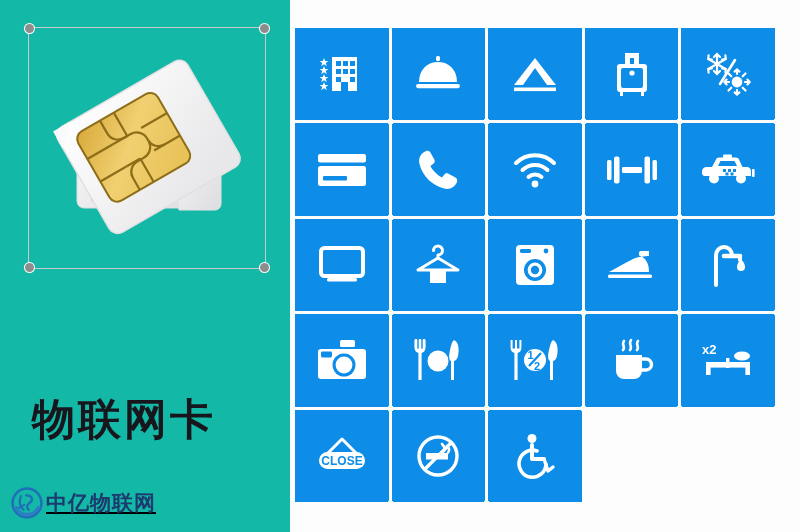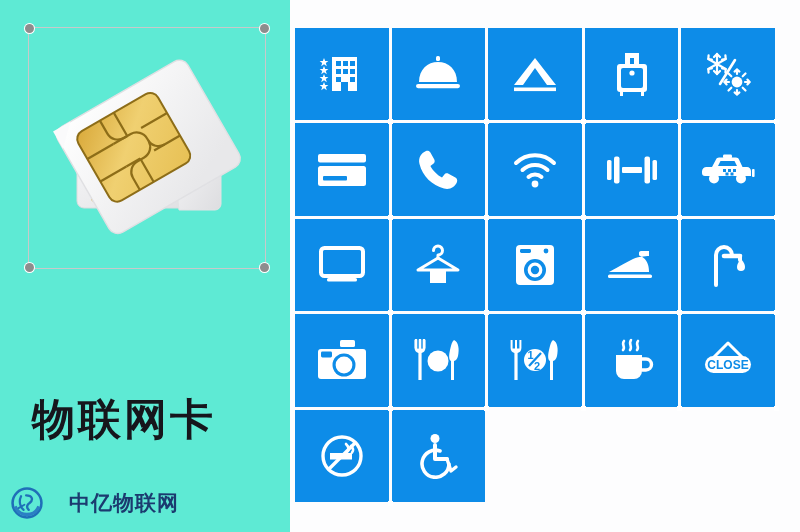--- a/index.html
+++ b/index.html
@@ -5,21 +5,21 @@
   * { margin:0; padding:0; box-sizing:border-box; }
   html, body {
     width:800px; height:532px;
     background:#ffffff;
     font-family:"Liberation Sans","DejaVu Sans",sans-serif;
     overflow:hidden;
   }
   #page { position:relative; width:800px; height:532px; background:#fdfdfe; }
 
   
-  #left-panel { position:absolute; left:0; top:0; width:290px; height:532px; background:#5eead4; }
+  #left-panel { position:absolute; left:0; top:0; width:290px; height:532px; background:#14b8a6; }
 
   #selection-frame {
     position:absolute; left:28px; top:27px; width:238px; height:242px;
     border:1px solid #c9c9c9;
   }
   .handle {
     position:absolute; width:9px; height:9px; border-radius:50%;
     background:#8d8d8d; box-shadow:0 0 0 1px #fff;
   }
   .handle.tl { left:-4px; top:-4px; }
@@ -29,21 +29,21 @@
 
   #sim-art { position:absolute; left:0; top:0; width:238px; height:242px; }
 
   #product-title {
     position:absolute; left:32px; top:398px;
     font-size:43px; font-weight:bold; color:#16161c;
     letter-spacing:3px; line-height:1;
     font-family:"DejaVu Sans","Liberation Sans",sans-serif;
   }
 
-  #brand-logo { position:absolute; left:10px; top:486px; display:flex; align-items:center; gap:25px; }
+  #brand-logo { position:absolute; left:10px; top:486px; display:flex; align-items:center; gap:2px;text-decoration:underline; }
   #brand-mark { width:34px; height:34px; flex:none; }
   #brand-text {
     font-size:21px; font-weight:bold; color:#1b3b6f; letter-spacing:1px;
     font-family:"DejaVu Sans","Liberation Sans",sans-serif;
   }
 
   
   #icon-grid {
     position:absolute; left:295px; top:28px;
     width:480px; height:474px;
@@ -384,20 +384,32 @@
             <path d="M15 13 C18 10 13 7.5 16 4"></path>
             <path d="M22 13 C25 10 20 7 23 3"></path>
             <path d="M29 13 C32 10 27 7.5 30 4"></path>
           </g>
           <path d="M8 18 H34 V34 A8 8 0 0 1 26 42 H16 A8 8 0 0 1 8 34 Z" fill="#fff"></path>
           <path d="M34 22 H38 A5.5 5.5 0 0 1 38 33 H34" stroke="#fff" stroke-width="3.4" fill="none"></path>
         </svg>
       </span>
     </div>
 
+    <div class="tile">
+      <span>
+        <svg width="52" height="40" viewBox="0 0 52 40" fill="#fff">
+          <text x="0" y="14" font-size="13" font-weight="bold" font-family="Liberation Sans, sans-serif">x2</text>
+          <ellipse cx="40" cy="16" rx="8" ry="4.6"></ellipse>
+          <rect x="4" y="22" width="44" height="5.6"></rect>
+          <rect x="4" y="22" width="4.6" height="13"></rect>
+          <rect x="43.4" y="22" width="4.6" height="13"></rect>
+          <rect x="24" y="18" width="3.4" height="10"></rect>
+        </svg>
+      </span>
+    </div>
 
 
     <div class="tile">
       <span>
         <svg width="56" height="42" viewBox="0 0 56 42" fill="none">
           <path d="M28 4 L42 18 M28 4 L14 18" stroke="#fff" stroke-width="3" stroke-linecap="round"></path>
           <rect x="5" y="17" width="46" height="17" rx="8.5" fill="#fff"></rect>
           <text x="28" y="30" text-anchor="middle" font-size="12" font-weight="bold" font-family="Liberation Sans, sans-serif" fill="#0d8ce8">CLOSE</text>
         </svg>
       </span>

